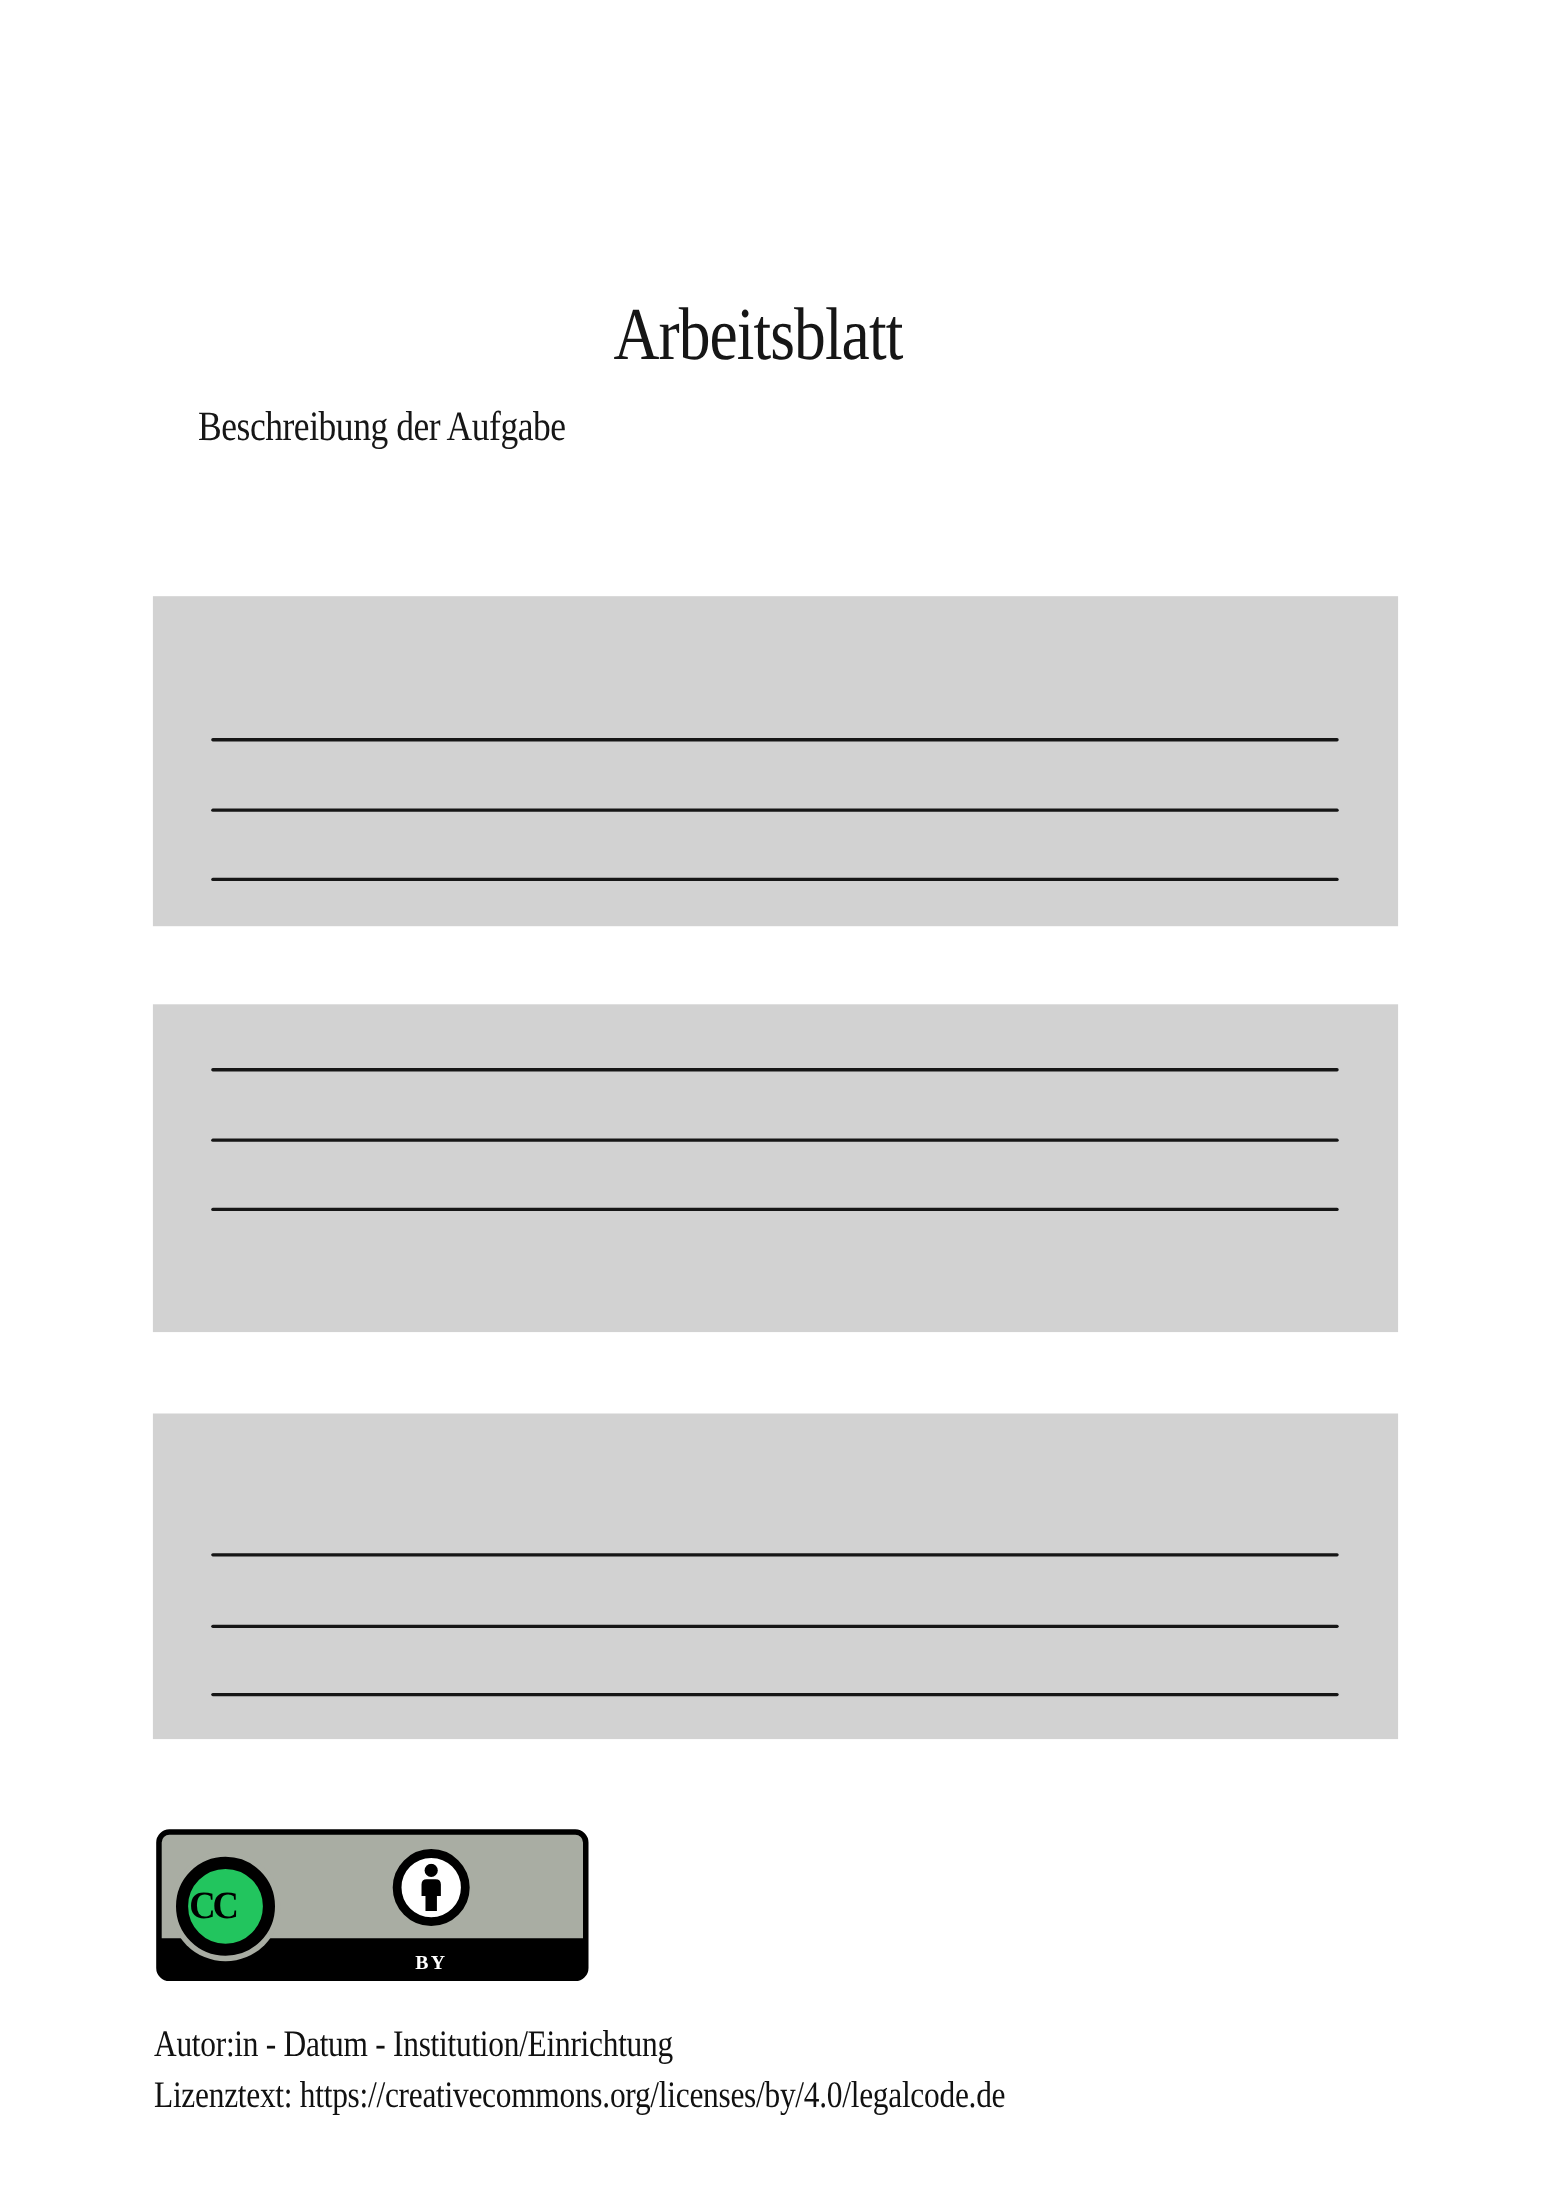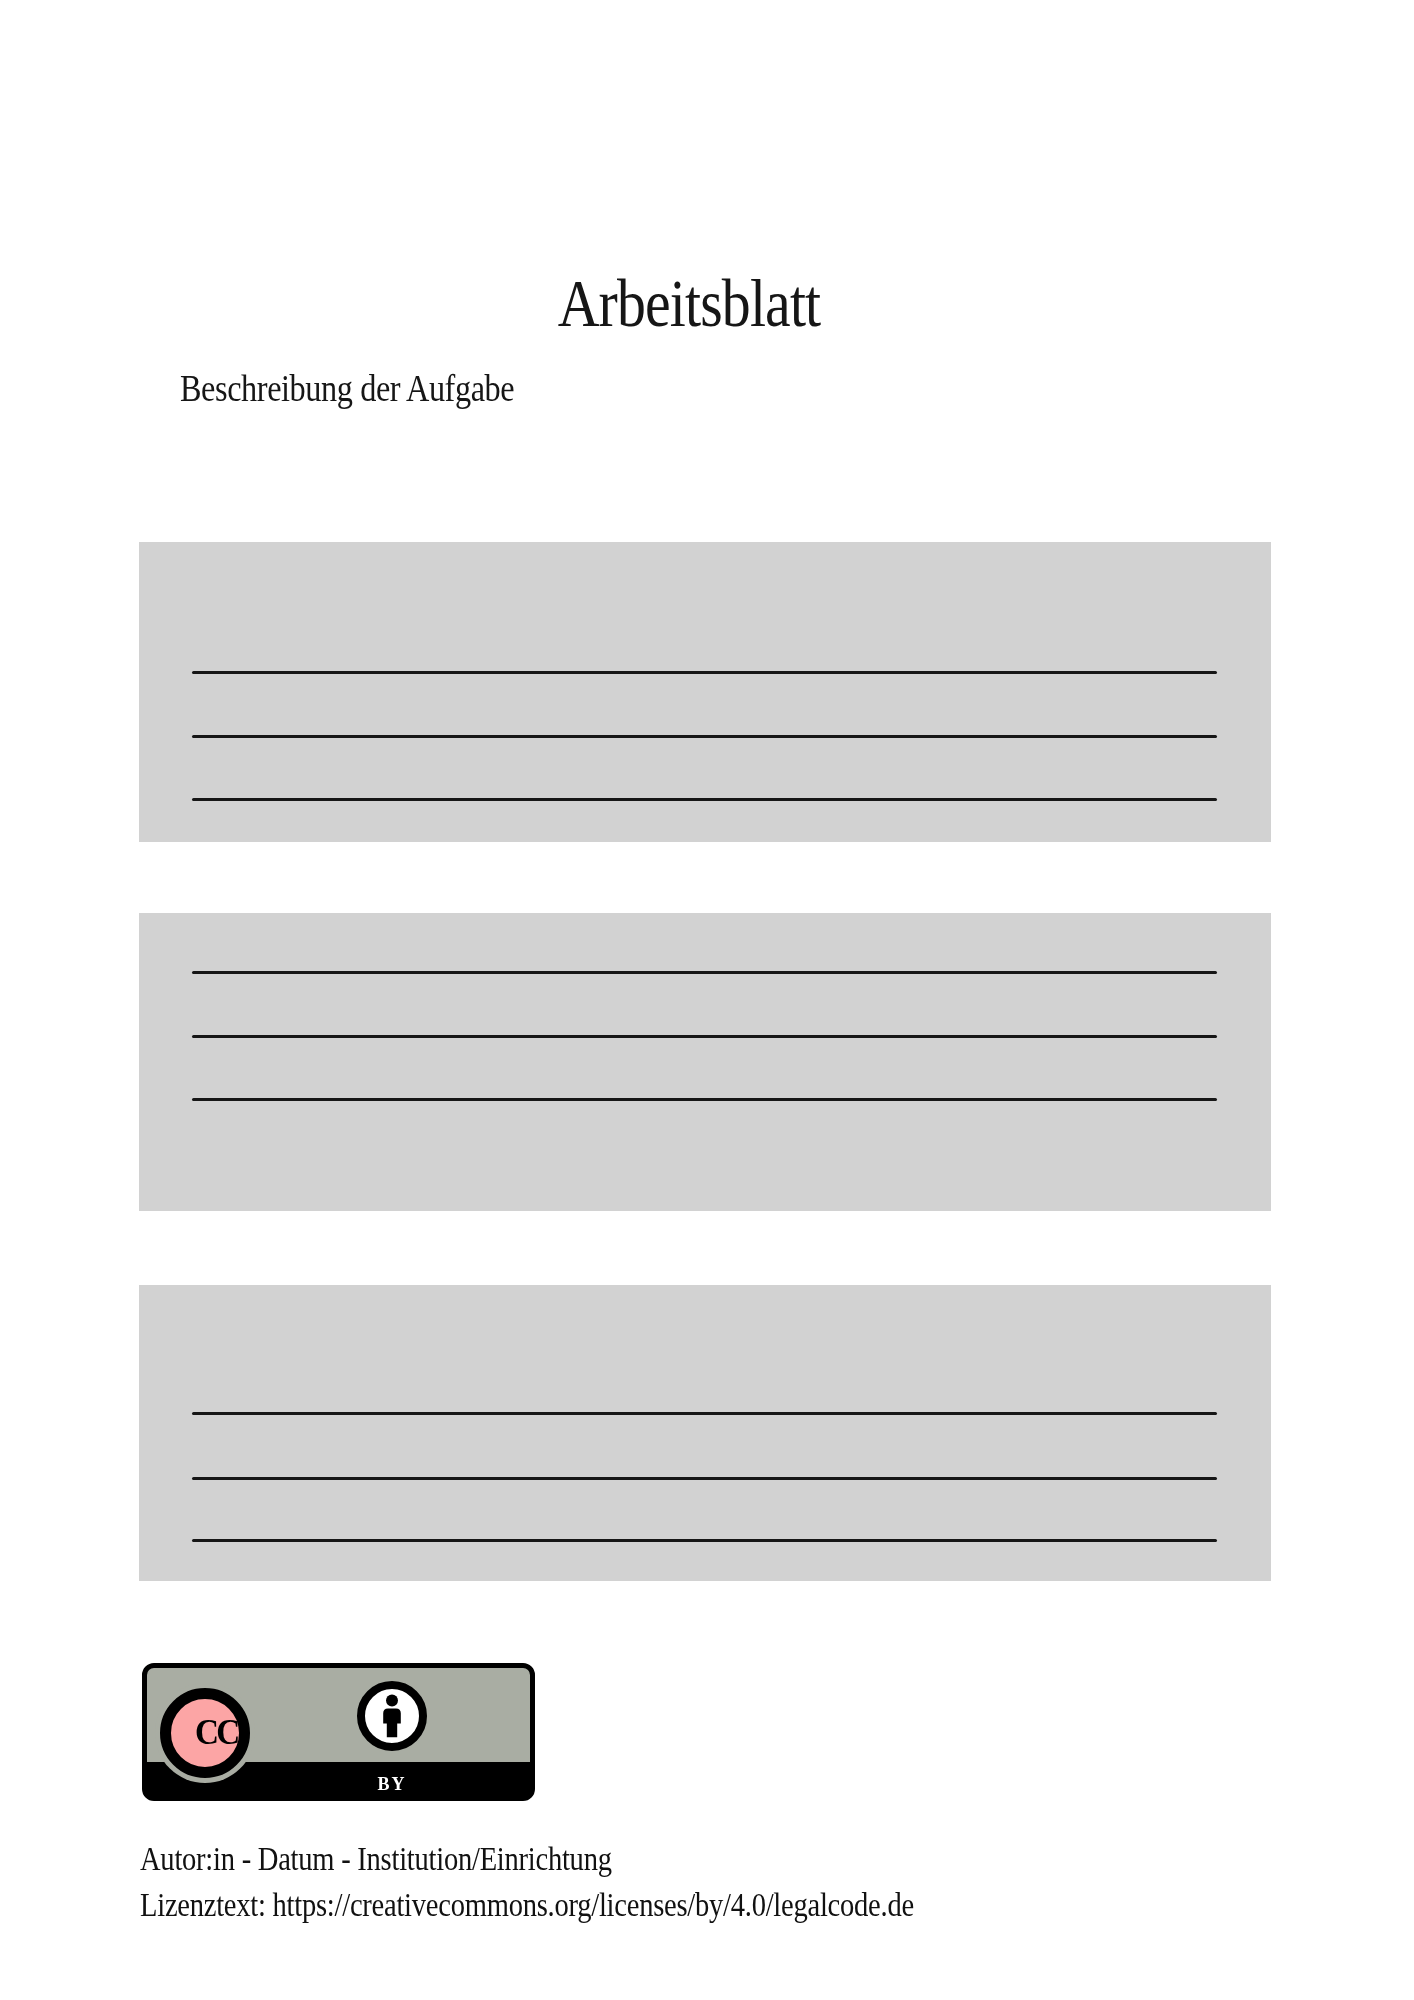--- a/index.html
+++ b/index.html
@@ -103,27 +103,27 @@
     font-weight: 700;
     letter-spacing: 2px;
   }
   .cc-circle {
     position: absolute;
     left: 13px;
     top: 20px;
     width: 90px;
     height: 90px;
     box-sizing: border-box;
-    background: #fca5a5;
+    background: #22c55e;
     border: 11px solid #000000;
     border-radius: 50%;
     box-shadow: 0 0 0 5px #a9ada3;
     display: flex;
     align-items: center;
-    justify-content: flex-end;
+    justify-content: flex-start;
     z-index: 2;
   }
   .cc-circle span {
     font-size: 35px;
     font-weight: 800;
     letter-spacing: -3px;
     color: #000000;
     transform: scaleX(0.95);
   }
   .person-circle {

